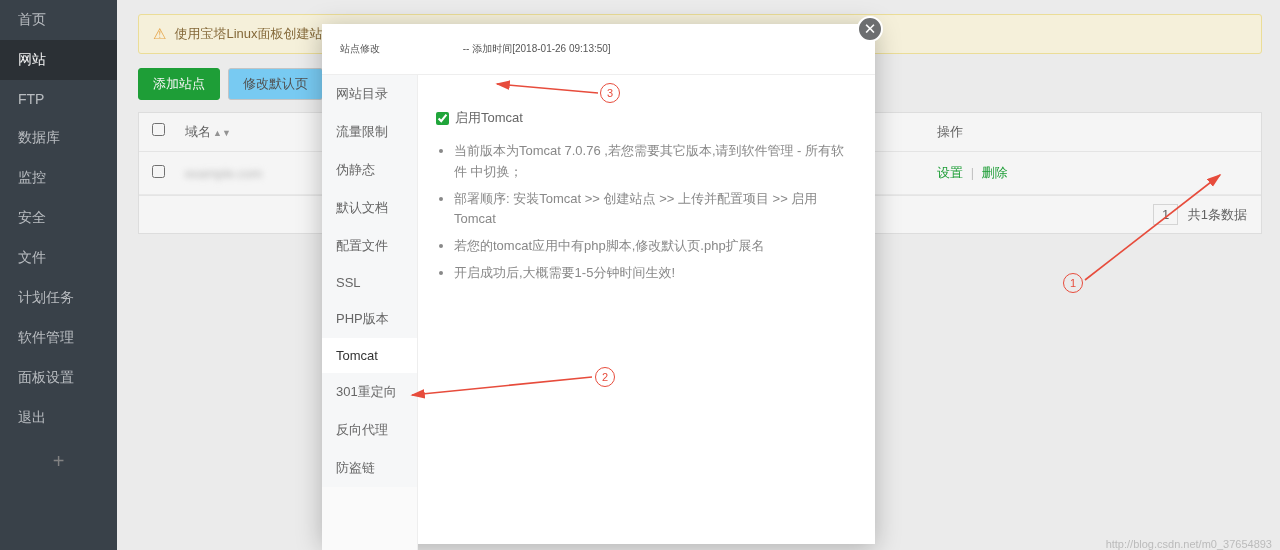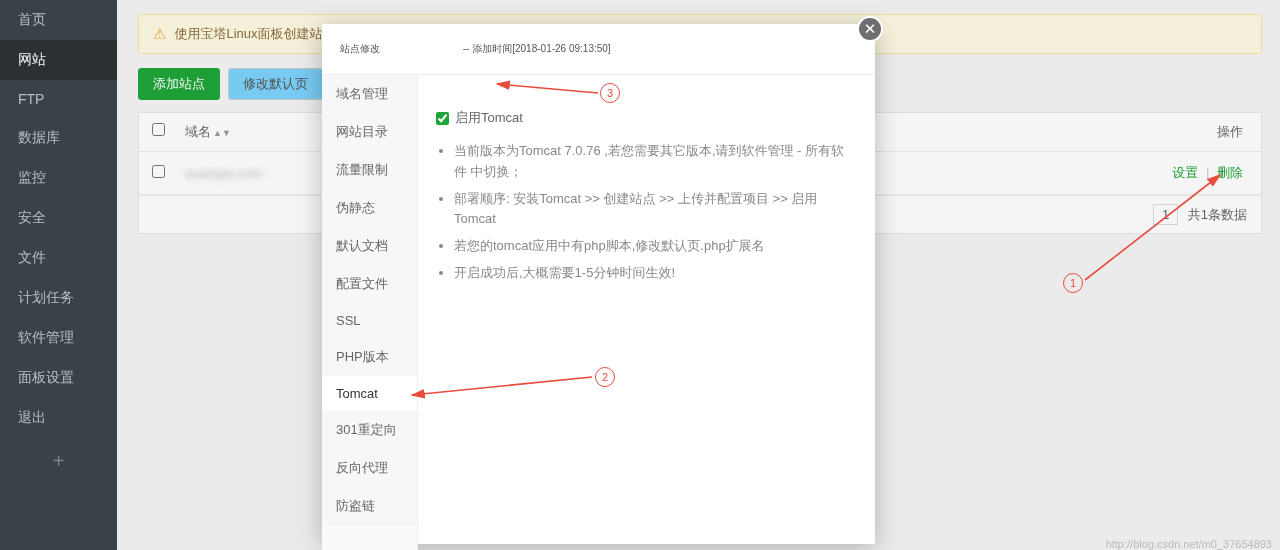--- a/index.html
+++ b/index.html
@@ -20,21 +20,21 @@
     .table-wrap { margin-top: 12px; background: #fff; border: 1px solid #e6e6e6; }
     .thead { display: flex; border-bottom: 1px solid #eee; color: #666; font-size: 13px; }
     .th { padding: 10px 8px; }
     .th .sort { font-size:9px; color:#999; margin-left:2px; }
     .trow { display: flex; border-bottom: 1px solid #f2f2f2; color: #666; font-size: 13px; align-items:center; }
     .td { padding: 12px 8px; }
     .col-chk { width: 38px; text-align:center; }
     .col-domain { width: 150px; }
     .col-expire { width: 90px; }
     .col-remark { width: 190px; }
-    .col-ops { flex: 1; text-align: right; padding-right: 18px !important; }
+    .col-ops { flex: 1; padding-right: 18px !important; }
     .gap-col { flex: 1; }
     .link-green { color: #20a53a; cursor: pointer; }
     .sep { color: #ccc; margin: 0 4px; }
     .blur { filter: blur(3px); color:#bbb; }
     .pager { text-align: right; padding: 8px 14px; background: #fff; border-top: 1px solid #eee; color:#666;}
     .pager .pgn { border:1px solid #ddd; padding:2px 8px; margin-right:6px; display:inline-block; }
     
     .modal-mask { position: absolute; inset:0; background: rgba(0,0,0,0.04); }
     .modal { position: absolute; left: 322px; top: 24px; width: 553px; height: 520px; background: #fff; box-shadow: 0 4px 24px rgba(0,0,0,0.25); }
     .modal-title { padding: 18px 18px; font-size: 10px; color: #555; }
@@ -110,21 +110,20 @@
 </div>
 
 <div class="modal-mask"></div>
 <div class="modal">
   <div class="modal-title">
     <span>站点修改</span><span style="display:inline-block;width:80px"></span><span> -- 添加时间[2018-01-26 09:13:50]</span>
   </div>
   <div class="modal-close">✕</div>
   <div class="modal-body">
     <div class="modal-nav">
-      <div class="modal-nav-item">域名管理</div>
       <div class="modal-nav-item">网站目录</div>
       <div class="modal-nav-item">流量限制</div>
       <div class="modal-nav-item">伪静态</div>
       <div class="modal-nav-item">默认文档</div>
       <div class="modal-nav-item">配置文件</div>
       <div class="modal-nav-item">SSL</div>
       <div class="modal-nav-item">PHP版本</div>
       <div class="modal-nav-item active">Tomcat</div>
       <div class="modal-nav-item">301重定向</div>
       <div class="modal-nav-item">反向代理</div>

